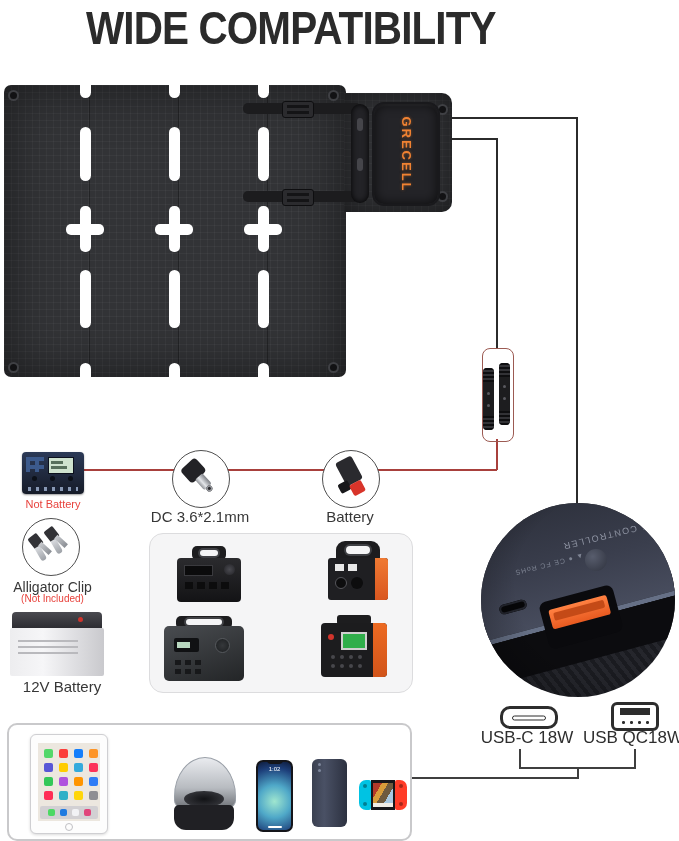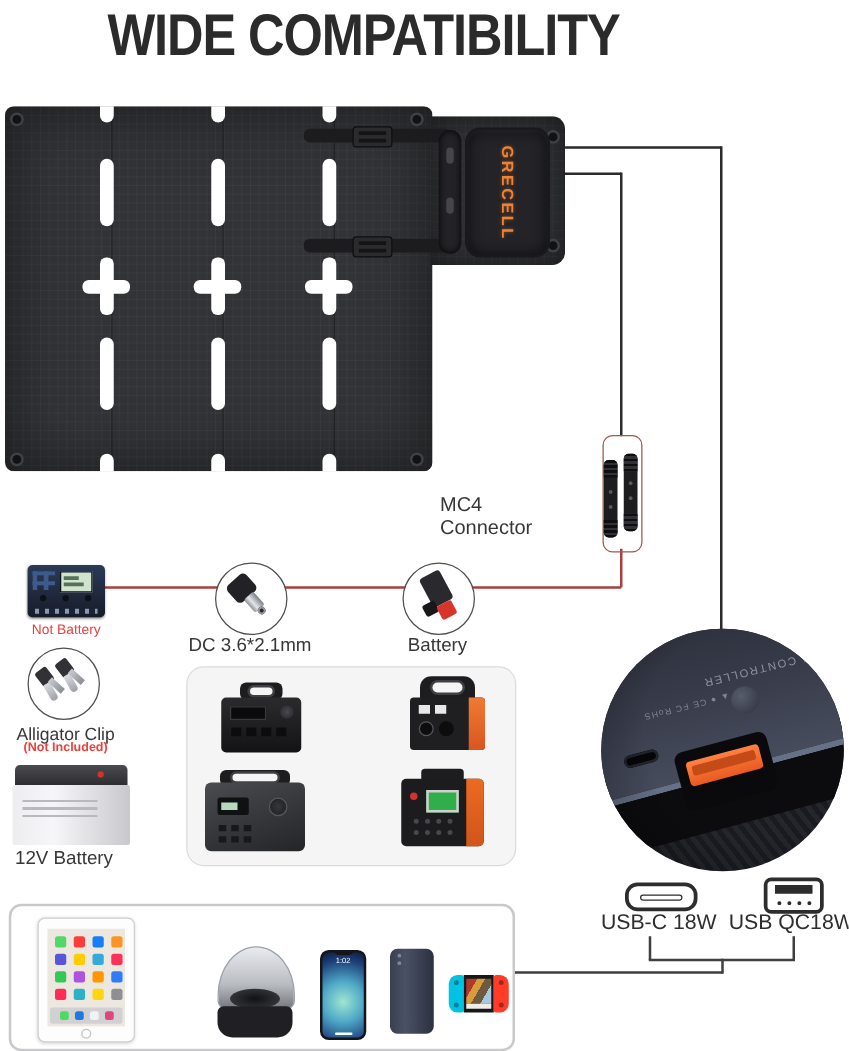--- a/index.html
+++ b/index.html
@@ -252,21 +252,20 @@
   <div class="zipper">
     <div class="zip-pull" style="top:14px"></div>
     <div class="zip-pull" style="top:54px"></div>
   </div>
   <div class="pouch">
     <div class="brand">
       <span>GRECELL</span>
     </div>
   </div>
 
-  <div class="lbl" style="left:352px;top:396px;width:112px;text-align:left;font-size:16px">MC4 Connector</div>
   <div class="mc4-box"></div>
   <div class="mc4" style="left:483px;top:368px">
       <i style="top:24px"></i>
       <i style="top:36px"></i>
     </div>
   <div class="mc4" style="left:499px;top:363px">
       <i style="top:22px"></i>
       <i style="top:34px"></i>
     </div>
 
@@ -302,29 +301,29 @@
         <div class="jaw"></div>
         <div class="jaw2"></div>
     </div>
     <div class="clip" style="left:22px;top:7px">
       <div class="hand"></div>
         <div class="jaw"></div>
         <div class="jaw2"></div>
     </div>
   </div>
   <div class="lbl" style="left:5px;top:579px;width:95px;font-size:14px">Alligator Clip</div>
-  <div class="lbl red" style="left:5px;top:593px;width:95px;font-size:10px;font-weight:bold">(Not Included)</div>
+  <div class="lbl red" style="left:5px;top:593px;width:95px;font-size:10px;font-weight:normal">(Not Included)</div>
 
   <div class="battery">
     <div class="top"></div>
     <div class="dot"></div>
     <div class="body"></div>
     <div class="sticker"></div>
   </div>
-  <div class="lbl" style="left:8px;top:678px;width:100px;text-align:left;padding-left:4px">12V Battery</div>
+  <div class="lbl" style="left:8px;top:678px;width:100px;text-align:center;padding-left:4px">12V Battery</div>
 
   <div class="psbox">
 
     <div class="ps" style="left:27px;top:22px;width:64px;height:46px">
       <div class="handle" style="left:15px;top:-10px;width:34px;height:14px;border-radius:5px">
           <div class="hole" style="left:8px;top:4px;width:18px;height:6px"></div>
         </div>
       <div style="position:absolute;left:0;top:2px;width:64px;height:44px;border-radius:4px;background:linear-gradient(180deg,#2b2b2e,#131315)"></div>
       <div style="position:absolute;left:7px;top:9px;width:27px;height:9px;background:#0b0b0c;border:1px solid #3a3a3e"></div>
       <div style="position:absolute;right:6px;top:8px;width:11px;height:11px;border-radius:50%;background:radial-gradient(#4a4a50,#222226)"></div>

